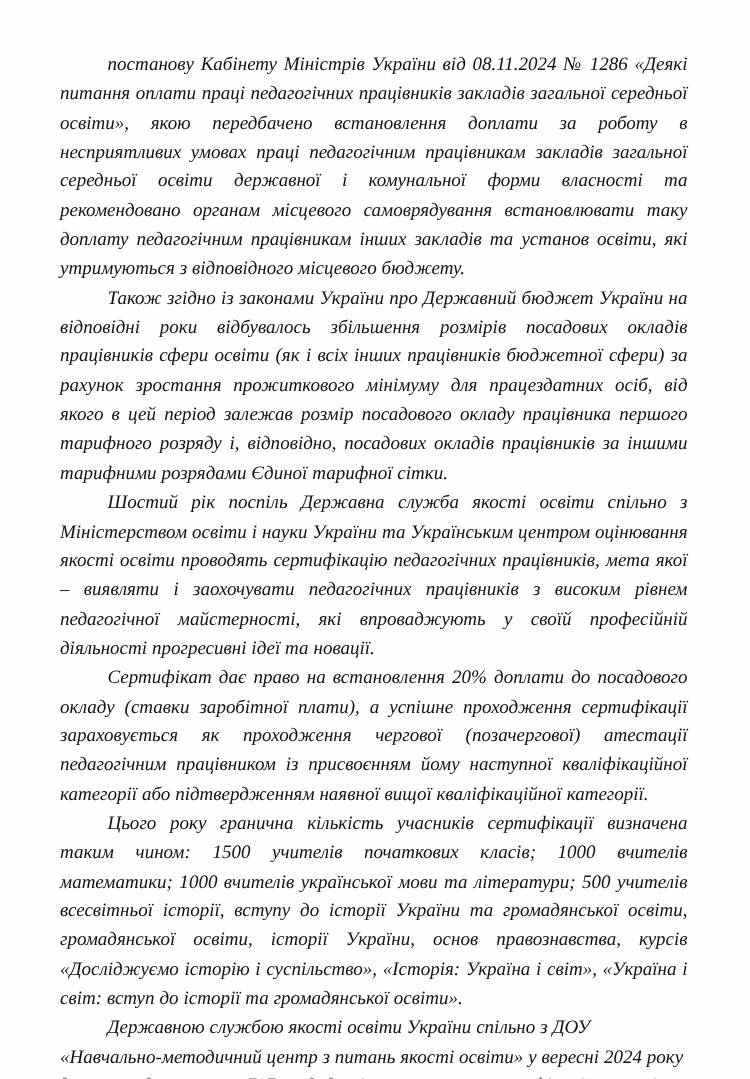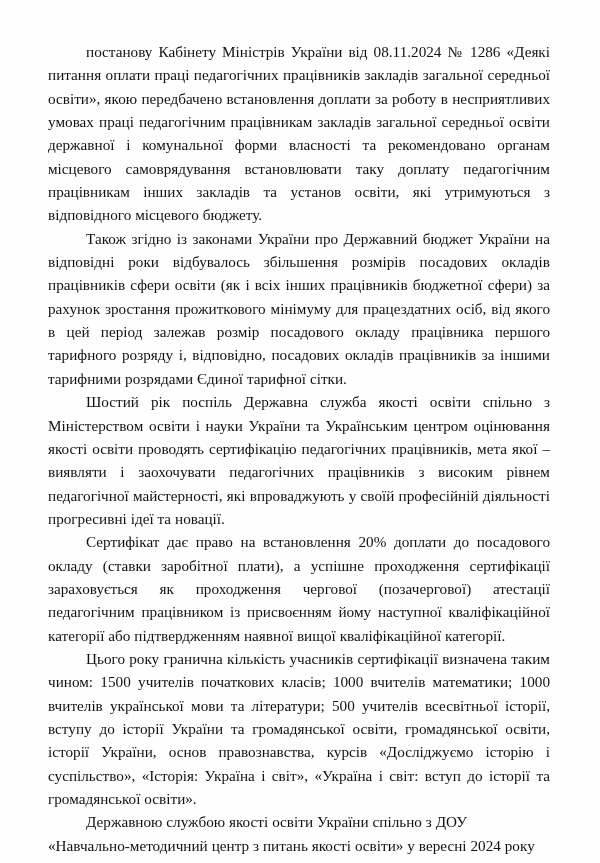--- a/index.html
+++ b/index.html
@@ -28,20 +28,21 @@
   p.para {
     margin: 0 0 0 0;
     text-indent: 38px;
     text-align: justify;
     font-size: 15.2px;
     line-height: 23.35px;
     letter-spacing: 0.01px;
     word-spacing: 0.1px;
     -webkit-font-smoothing: antialiased;
     hyphens: none;
+    font-style: italic;
   }
   p.para + p.para {
     margin-top: 0px;
   }
   
   p.para:last-child {
     text-align: left;
   }
 </style>
 </head>

